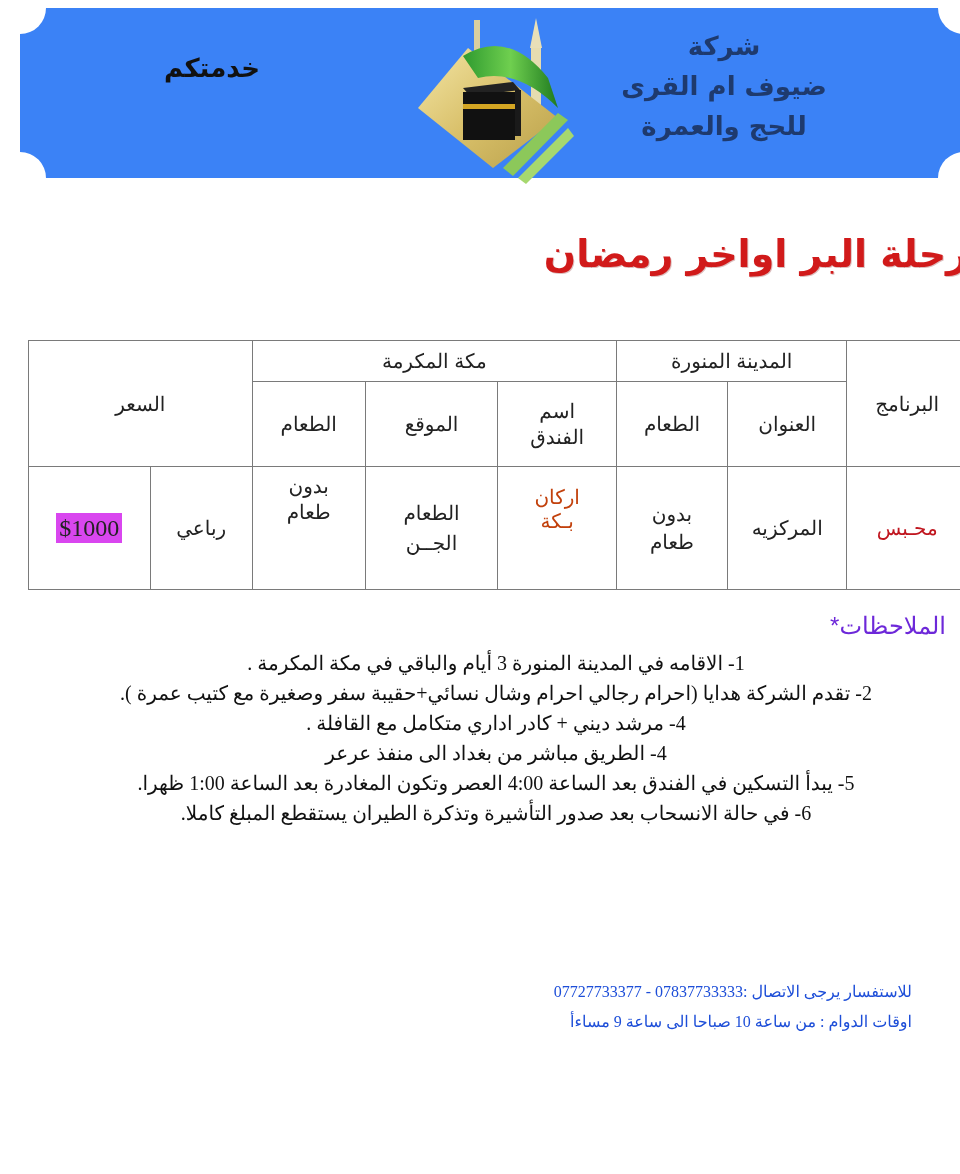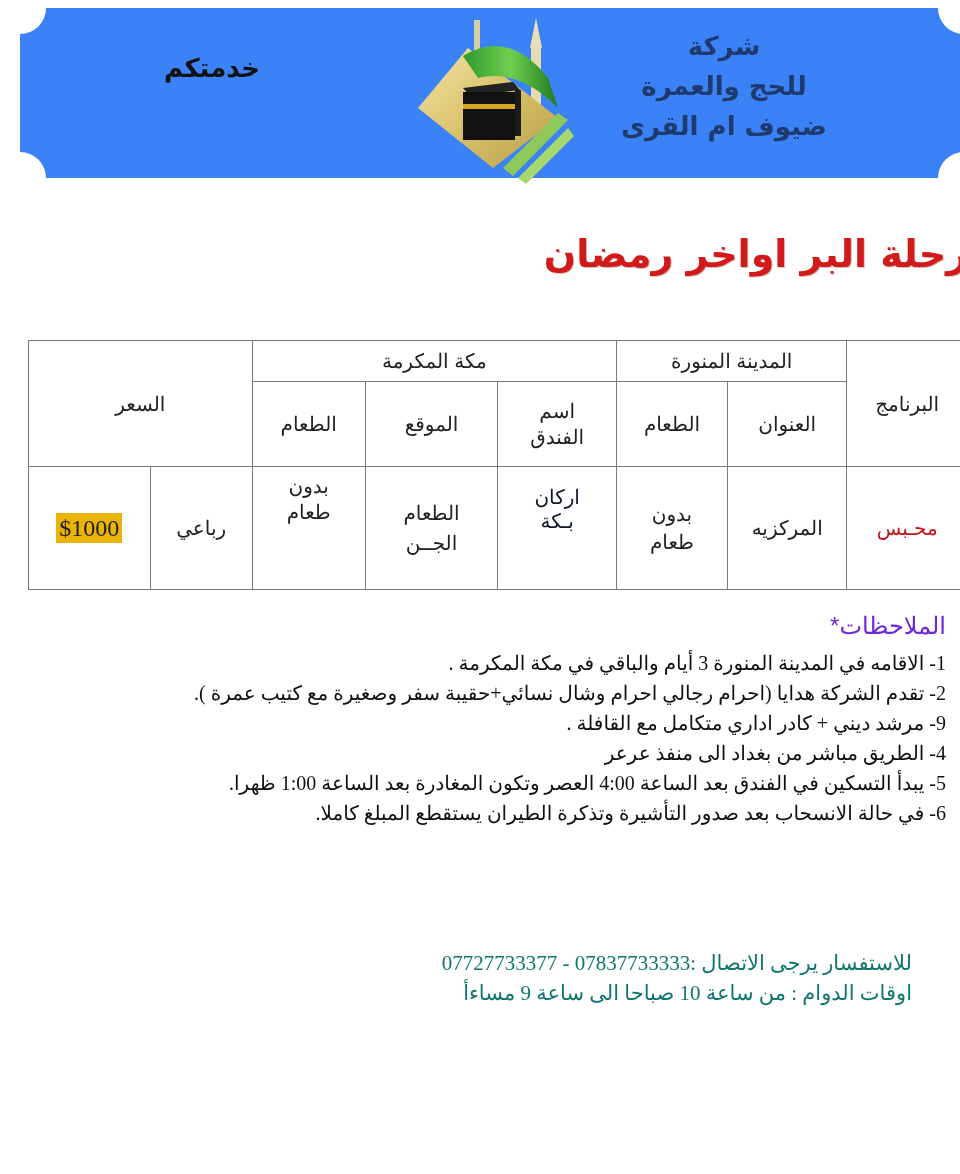--- a/index.html
+++ b/index.html
@@ -20,46 +20,46 @@
 
     
     .title { position: absolute; right: -8px; top: 232px; direction: rtl; color: #d11a1a; font-size: 38px; font-weight: bold; font-family: "DejaVu Sans", sans-serif; white-space: nowrap; text-shadow: 1px 1px 0 rgba(120,0,0,0.25); }
 
     
     table.prog { position: absolute; left: 28px; top: 340px; width: 940px; border-collapse: collapse; direction: rtl; font-family: "Liberation Sans", sans-serif; color: #222; }
     table.prog td, table.prog th { border: 1.5px solid #7a7a7a; text-align: center; font-weight: normal; font-size: 20px; padding: 0 20px; }
     .h-top { height: 40px; }
     .h-sub { height: 84px; }
     .h-row { height: 104px; }
-    .red { color: #0f172a; font-weight: bold; }
+    .red { color: #c2410c; font-weight: bold; }
     .red-prog { color: #c0161f; font-weight: bold; font-size: 22px; }
-    .price { background: #eab308; font-family: "Liberation Serif", serif; font-size: 24px; padding: 2px 3px; color: #222; }
+    .price { background: #d946ef; font-family: "Liberation Serif", serif; font-size: 24px; padding: 2px 3px; color: #222; }
 
     
     .notes-title { position: absolute; right: 14px; top: 612px; direction: rtl; color: #6d28d9; font-size: 24px; font-family: "Liberation Sans", sans-serif; }
     .notes { position: absolute; right: 14px; top: 648px; width: 900px; direction: rtl; font-family: "Liberation Serif", serif; font-size: 20px; line-height: 30px; color: #111; margin: 0; padding: 0; list-style: none; }
-    .notes li { white-space: nowrap; }
+    .notes li { white-space: nowrap; text-align: center; }
 
     
-    .contact { position: absolute; right: 48px; top: 948px; width: 700px; direction: rtl; font-family: "Liberation Serif", serif; font-size: 21px; line-height: 30px; color: #0f766e; }
+    .contact { position: absolute; right: 48px; top: 977px; width: 700px; direction: rtl; font-family: "Liberation Serif", serif; font-size: 16px; line-height: 30px; color: #1d4ed8; }
     .contact div { white-space: nowrap; }
   </style>
 </head>
 <body>
 
 <div class="banner">
   <div class="notch tl"></div>
   <div class="notch bl"></div>
   <div class="notch tr"></div>
   <div class="notch br"></div>
 
   <div class="company">
     <div>شركة</div>
+    <div>ضيوف ام القرى</div>
     <div>للحج والعمرة</div>
-    <div>ضيوف ام القرى</div>
   </div>
 
   <div class="slogan">
     <div>خدمتكم</div>
   </div>
 </div>
 
 <svg class="logo" viewBox="0 0 170 176">
   <defs>
     <linearGradient id="gold" x1="0" y1="0" x2="1" y2="1">
@@ -118,21 +118,21 @@
     <td class="h-row" style="width:94px;">رباعي</td>
     <td class="h-row" style="width:124px;"><span class="price">$1000</span></td>
   </tr>
 </tbody>
   </table>
 
 <div class="notes-title">الملاحظات*</div>
 <ul class="notes">
   <li>1-  الاقامه في المدينة المنورة  3 أيام والباقي في مكة المكرمة .</li>
   <li>2-  تقدم الشركة هدايا (احرام رجالي احرام وشال نسائي+حقيبة سفر وصغيرة مع كتيب عمرة ).</li>
-  <li>9-  مرشد ديني + كادر اداري متكامل مع القافلة .</li>
+  <li>4-  مرشد ديني + كادر اداري متكامل مع القافلة .</li>
   <li>4-  الطريق مباشر من بغداد الى منفذ عرعر</li>
   <li>5-  يبدأ التسكين في الفندق بعد الساعة 4:00 العصر وتكون المغادرة بعد الساعة 1:00 ظهرا.</li>
   <li>6-  في حالة الانسحاب بعد صدور التأشيرة وتذكرة الطيران يستقطع المبلغ كاملا.</li>
 </ul>
 
 <div class="contact">
   <div>للاستفسار يرجى الاتصال :07837733333  -  07727733377</div>
   <div>اوقات الدوام : من ساعة 10 صباحا الى ساعة 9 مساءأ</div>
 </div>
 

